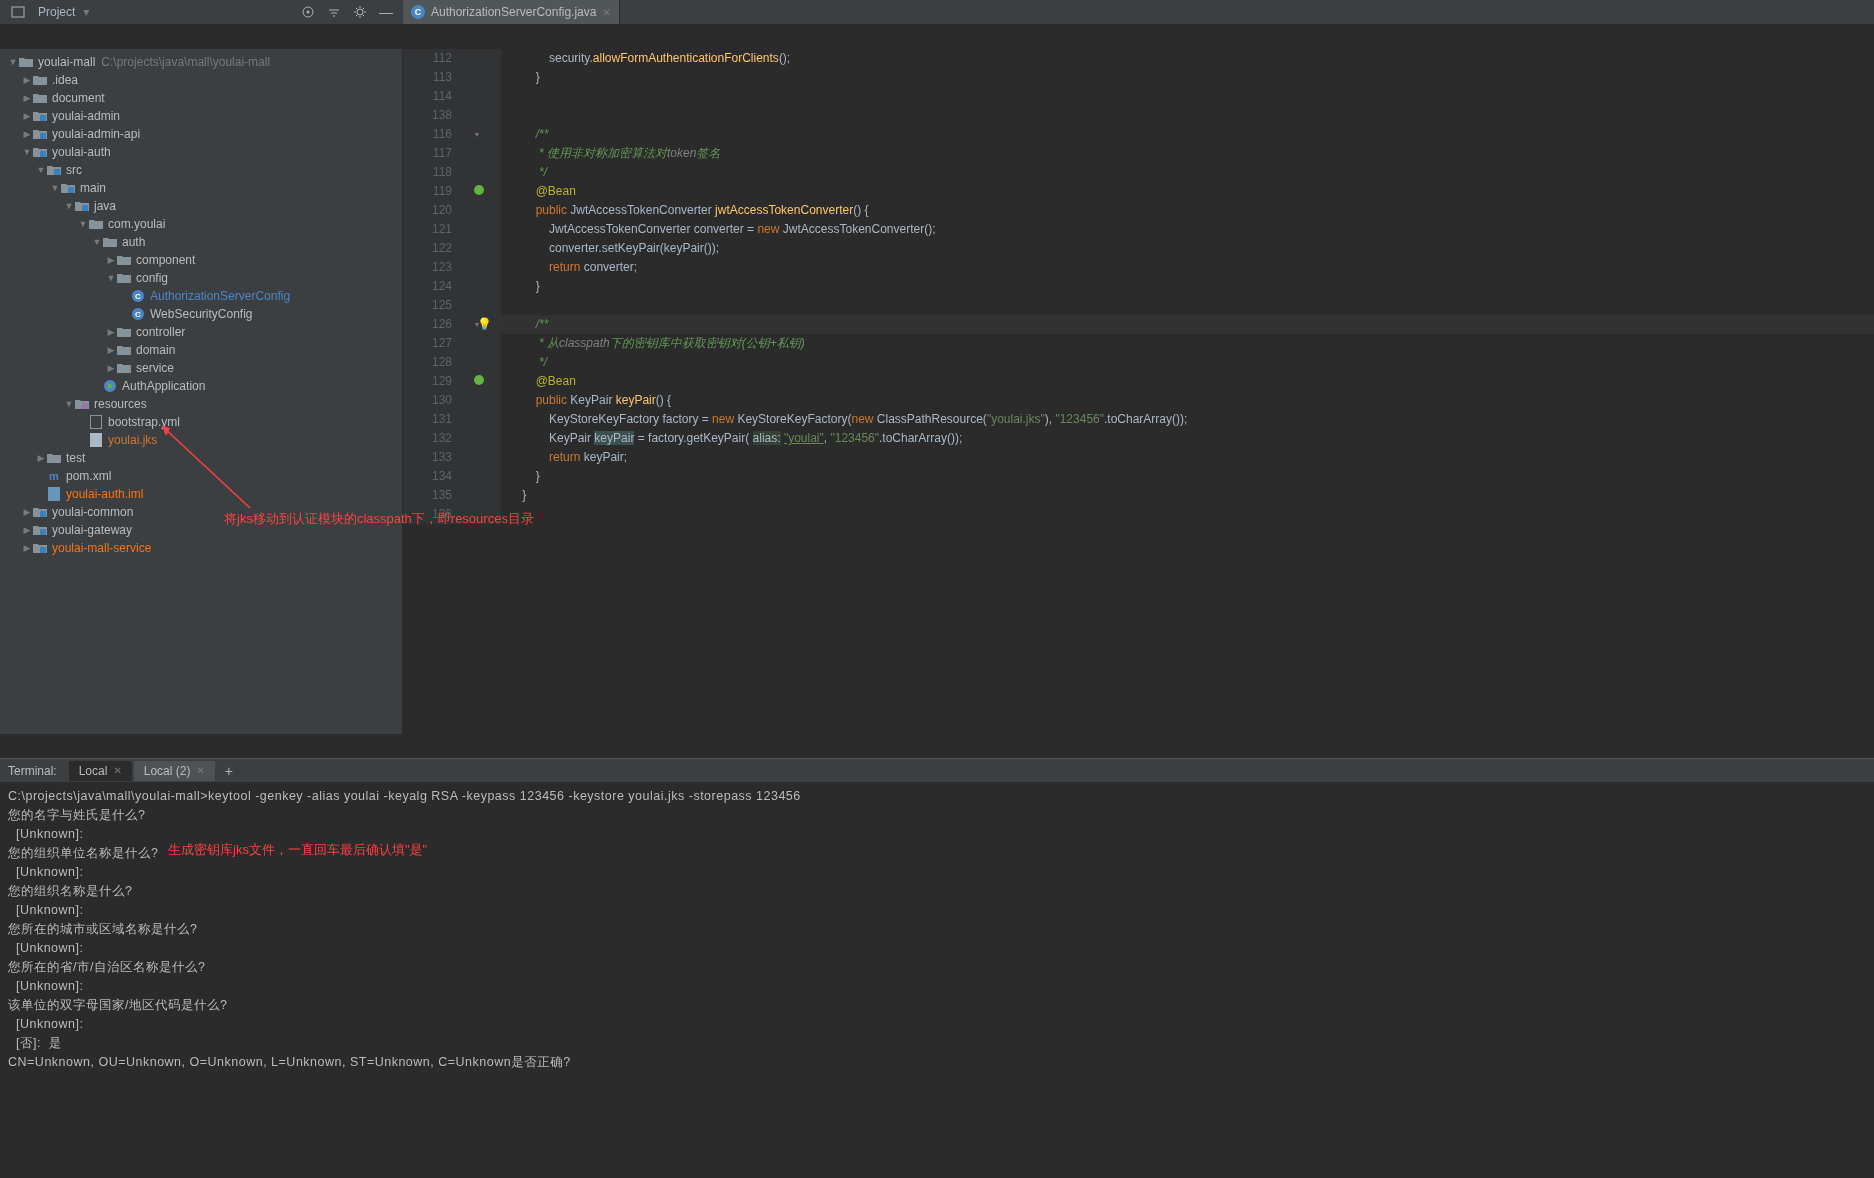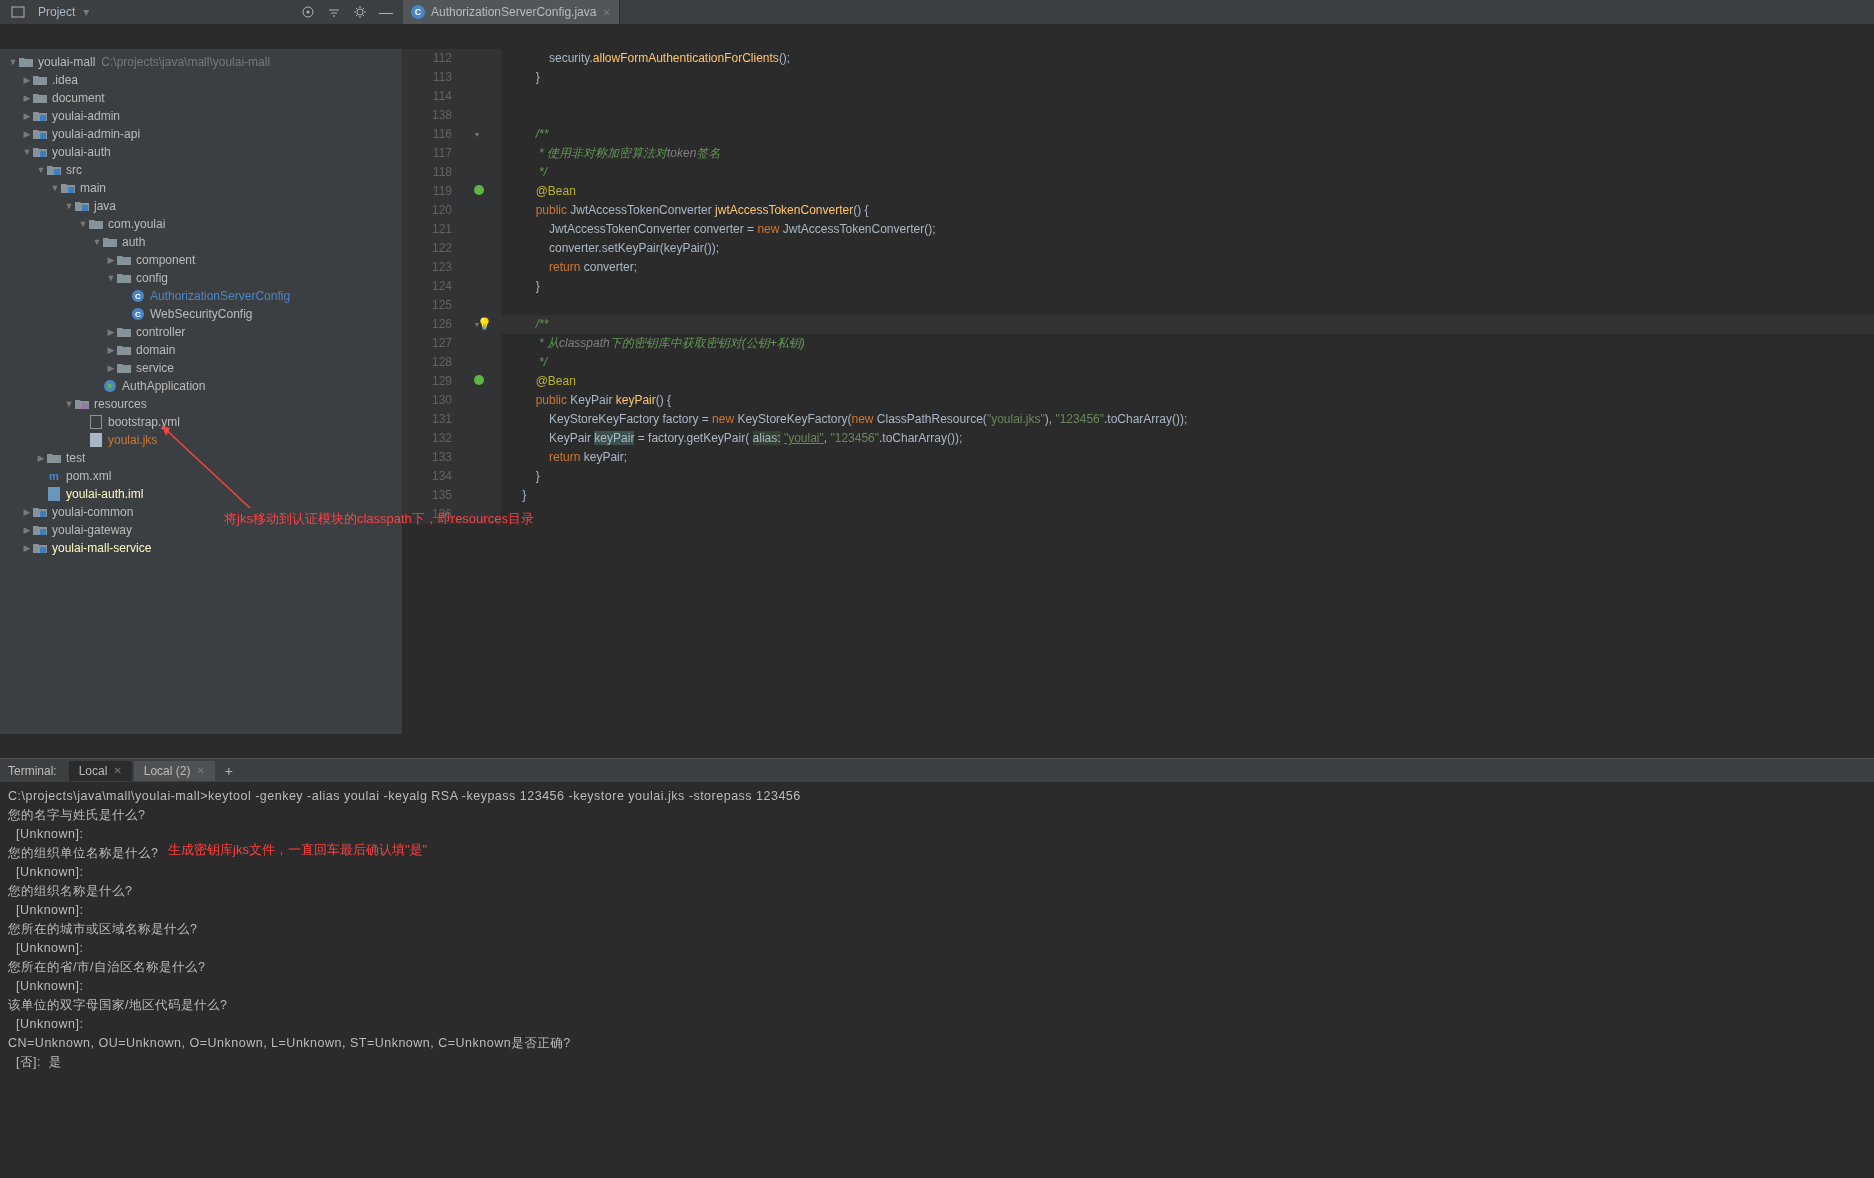--- a/index.html
+++ b/index.html
@@ -21,21 +21,21 @@
 .main { display: flex; flex: 1; min-height: 0; }
 .sidebar { width: 403px; background: #3c3f41; border-right: 1px solid #2b2b2b; overflow-y: hidden; }
 .tree { padding: 4px 0; }
 .tree-row { display: flex; align-items: center; height: 18px; color: #bbbbbb; white-space: nowrap; }
 .chev { width: 10px; display: inline-block; color: #7a7a7a; font-size: 9px; text-align: center; }
 .ic { width: 16px; height: 14px; display: inline-flex; align-items: center; justify-content: center; margin-right: 4px; }
 .ic-folder { color: #87939a; }
 .ic-class { width: 12px; height: 12px; border-radius: 50%; background: #4a86c7; display: flex; align-items: center; justify-content: center; color: #fff; font-size: 8px; font-weight: bold; }
 .sel { color: #4a86c7; }
 .orange { color: #cc7832; }
-.dim { color: #fef9c3; }
+.dim { color: #f97316; }
 .tree-label { }
 .proj-path { color: #787878; margin-left: 6px; }
 
 
 .editor { flex: 1; background: #2b2b2b; overflow: auto; font-family: "JetBrains Mono", Consolas, monospace; font-size: 12px; }
 .code-line { display: flex; min-height: 19px; line-height: 19px; }
 .gutter { width: 68px; text-align: right; padding-right: 18px; color: #606366; background: #313335; border-right: 1px solid #313335; flex-shrink: 0; user-select: none; position: relative; }
 .gutter-marks { width: 30px; background: #313335; flex-shrink: 0; position: relative; }
 .line-content { padding-left: 8px; white-space: pre; }
 .kw { color: #cc7832; }
@@ -539,22 +539,22 @@
         <div>您的组织单位名称是什么?</div>
         <div>  [Unknown]:</div>
         <div>您的组织名称是什么?</div>
         <div>  [Unknown]:</div>
         <div>您所在的城市或区域名称是什么?</div>
         <div>  [Unknown]:</div>
         <div>您所在的省/市/自治区名称是什么?</div>
         <div>  [Unknown]:</div>
         <div>该单位的双字母国家/地区代码是什么?</div>
         <div>  [Unknown]:</div>
+        <div>  [否]:  是</div>
         <div>CN=Unknown, OU=Unknown, O=Unknown, L=Unknown, ST=Unknown, C=Unknown是否正确?</div>
-        <div>  [否]:  是</div>
       </div>
   </div>
 
   <div class="anno-red" style="left:224px;top:510px">将jks移动到认证模块的classpath下，即resources目录</div>
   <div class="anno-red" style="left:168px;top:841px">生成密钥库jks文件，一直回车最后确认填"是"</div>
   <svg class="arrow" style="left:150px;top:418px" width="110" height="100">
     <line x1="100" y1="90" x2="12" y2="8" stroke="#ff4040" stroke-width="1.5"></line>
     <polygon points="12,8 20,10 16,18" fill="#ff4040"></polygon>
   </svg>
 </div>

